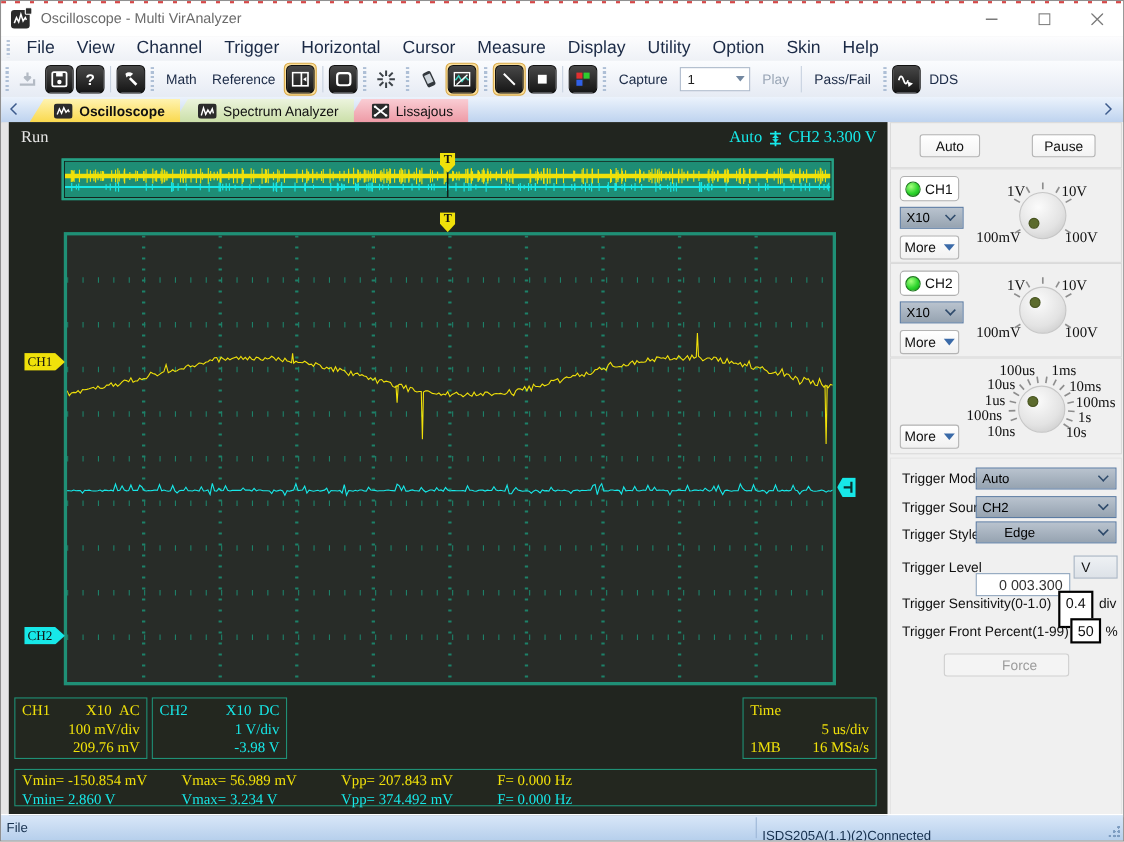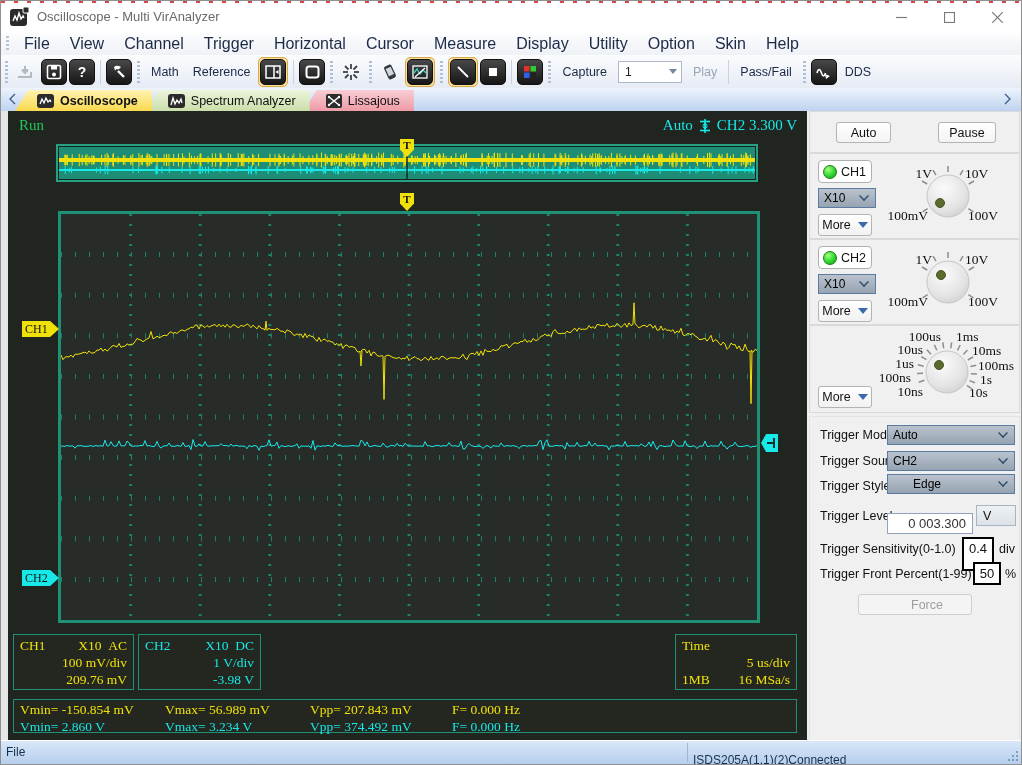--- a/index.html
+++ b/index.html
@@ -28,33 +28,33 @@
   .hl-wrap .tb-btn{margin:0;}
   .tb-label{font-size:12.5px;color:#1b2a46;padding:0 7px;white-space:nowrap;}
   .tb-label.disabled{color:#9aa6b6;}
   .capture-combo{width:62px;height:20px;background:#fff;border:1px solid #adbacb;display:flex;align-items:center;font-size:12px;color:#222;margin:0 4px;}
   .capture-combo .val{flex:1;padding-left:6px;}
   .chev{width:0;height:0;border-left:4px solid transparent;border-right:4px solid transparent;border-top:5px solid #7287a0;margin-right:4px;}
   .qmark{color:#fff;font-weight:bold;font-size:14px;font-family:"Liberation Sans",sans-serif;}
 
   
   .tabstrip{position:absolute;top:87px;left:0;right:0;height:23px;background:linear-gradient(#ecf3fc,#bed3ef);border-bottom:1px solid #92aed2;}
-  .tabs{position:absolute;left:14px;bottom:0;display:flex;align-items:flex-end;}
+  .tabs{position:absolute;left:26px;bottom:0;display:flex;align-items:flex-end;}
   .tab{height:21px;display:flex;align-items:center;gap:6px;padding:0 14px 0 22px;clip-path:polygon(13px 0,100% 0,100% 100%,0 100%);font-size:12.5px;color:#101010;}
   .tab.osc{background:linear-gradient(#fff3b0,#fad94e);font-weight:bold;z-index:3;}
   .tab.spec{background:linear-gradient(#ecf4dd,#cbdfa9);z-index:2;margin-left:-6px;}
   .tab.liss{background:linear-gradient(#f9cdd4,#ee9ba6);z-index:1;margin-left:-6px;}
   .nav-arrow{position:absolute;top:5px;width:12px;height:12px;}
   .nav-arrow.left{left:6px;} .nav-arrow.right{right:8px;}
 
   
   .main{position:absolute;top:110px;left:0;right:0;height:632px;background:#e6e6e6;}
   .scope-panel{position:absolute;left:7px;top:0;width:799px;height:631px;background:#21251f;}
   .serif{font-family:"Liberation Serif","DejaVu Serif",serif;}
-  .run-label{position:absolute;left:11px;top:6px;color:#22c55e;font-size:15px;}
+  .run-label{position:absolute;left:11px;top:6px;color:#e5e5e5;font-size:15px;}
   .trig-status{position:absolute;right:10px;top:6px;color:#17e8e8;font-size:15px;display:flex;align-items:center;gap:6px;}
   .preview{position:absolute;left:48px;top:33px;width:698px;height:34px;background:#1e8d75;border:2px solid #26a084;box-shadow:inset 0 0 0 1px #14241d;}
   .preview svg{position:absolute;inset:1px;width:696px;height:32px;}
   .tflag{position:absolute;width:14px;height:18px;background:#f0e10a;clip-path:polygon(0 0,100% 0,100% 58%,50% 100%,0 58%);color:#111;font-weight:bold;font-size:11px;text-align:center;line-height:12px;z-index:5;}
   .graticule{position:absolute;left:50px;top:100px;width:696px;height:406px;background:#282c28;border:3px solid #1f9076;}
   .graticule svg{position:absolute;inset:0;width:696px;height:406px;}
   .ch-marker{position:absolute;width:37px;height:16px;clip-path:polygon(0 0,76% 0,100% 50%,76% 100%,0 100%);color:#111;font-size:12px;line-height:16px;padding-left:3px;box-sizing:border-box;z-index:4;}
   .ch-marker.ch1{left:14px;top:210px;background:#f0e10a;}
   .ch-marker.ch2{left:14px;top:459px;background:#17e8e8;}
   .trig-marker{position:absolute;left:753px;top:323px;width:17px;height:18px;background:#17e8e8;clip-path:polygon(30% 0,100% 0,100% 100%,30% 100%,0 50%);z-index:4;}
@@ -928,21 +928,21 @@
         <div class="dd" style="left:77px;top:34px;width:128px;">
           <span class="val">CH2</span>
           <div class="dchev"></div>
         </div>
         <span class="trig-label" style="top:62px;">Trigger Style</span>
         <div class="dd" style="left:77px;top:57px;width:128px;padding-left:20px;">
           <span class="val">Edge</span>
           <div class="dchev"></div>
         </div>
         <span class="trig-label" style="top:92px;">Trigger Level</span>
-        <div class="lvl-input" style="top:96px;padding-left:12px;">0 003.300</div>
+        <div class="lvl-input" style="top:104px;padding-left:12px;">0 003.300</div>
         <div class="unit-dd" style="top:88px;">
           <span class="val">V</span>
           <div class="dchev"></div>
         </div>
         <span class="trig-label" style="top:125px;">Trigger Sensitivity(0-1.0)</span>
         <div class="tin" style="left:152px;top:120px;width:32px;height:34px;line-height:19px;">0.4</div>
         <span class="trig-label" style="left:189px;top:125px;text-align:right;">div</span>
         <span class="trig-label" style="top:150px;">Trigger Front Percent(1-99)</span>
         <div class="tin" style="left:163px;top:145px;width:28px;height:23px;line-height:19px;">50</div>
         <span class="trig-label" style="left:195px;top:150px;">%</span>

